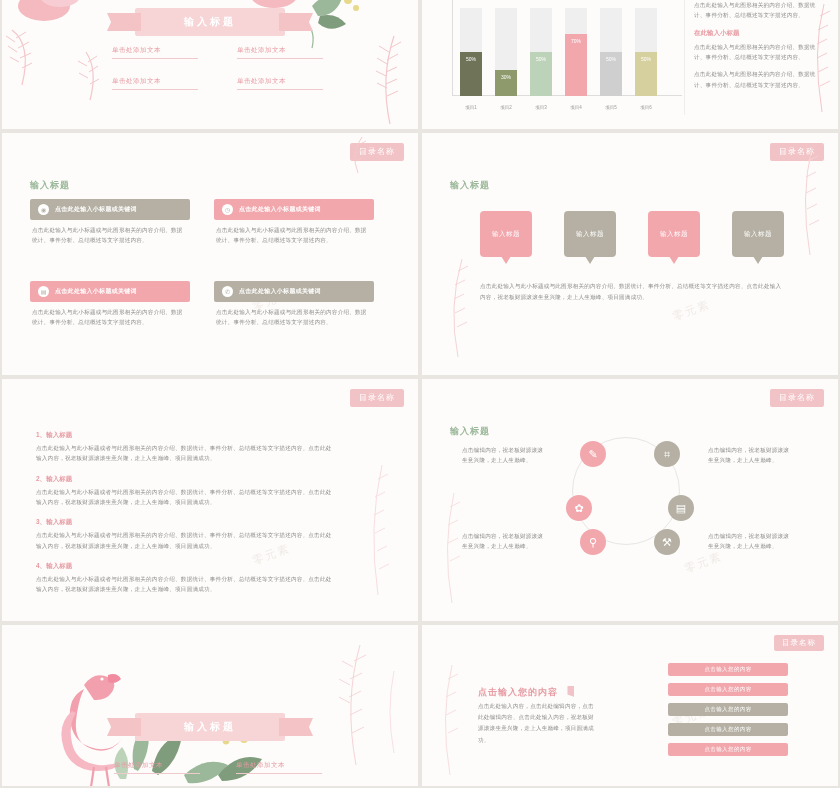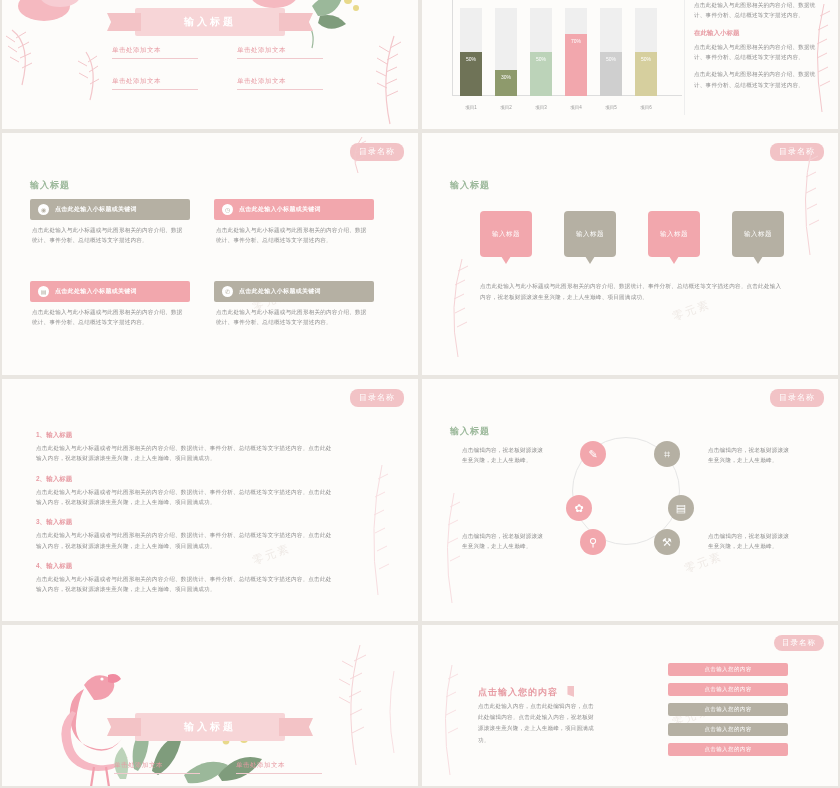--- a/index.html
+++ b/index.html
@@ -22,21 +22,21 @@
     overflow:hidden;
     box-sizing:border-box;
     margin:2px;
   }
   .slide.half-top{margin-top:0;}
   
   .corner-tag{
     position:absolute;right:14px;top:10px;
     background:#f2c3c6;color:#fff;
     font-size:8px;letter-spacing:1px;
-    padding:5px 9px;border-radius:8px;
+    padding:5px 9px;border-radius:2px;
     line-height:1;
   }
   .corner-tag.sm{font-size:7.5px;padding:4px 8px;}
   .sec-title{
     color:#9bb89a;font-size:9px;font-weight:bold;letter-spacing:1px;
   }
   .body-txt{
     color:#8d8d8d;font-size:5.6px;line-height:1.85;letter-spacing:.2px;
   }
   .wm{

